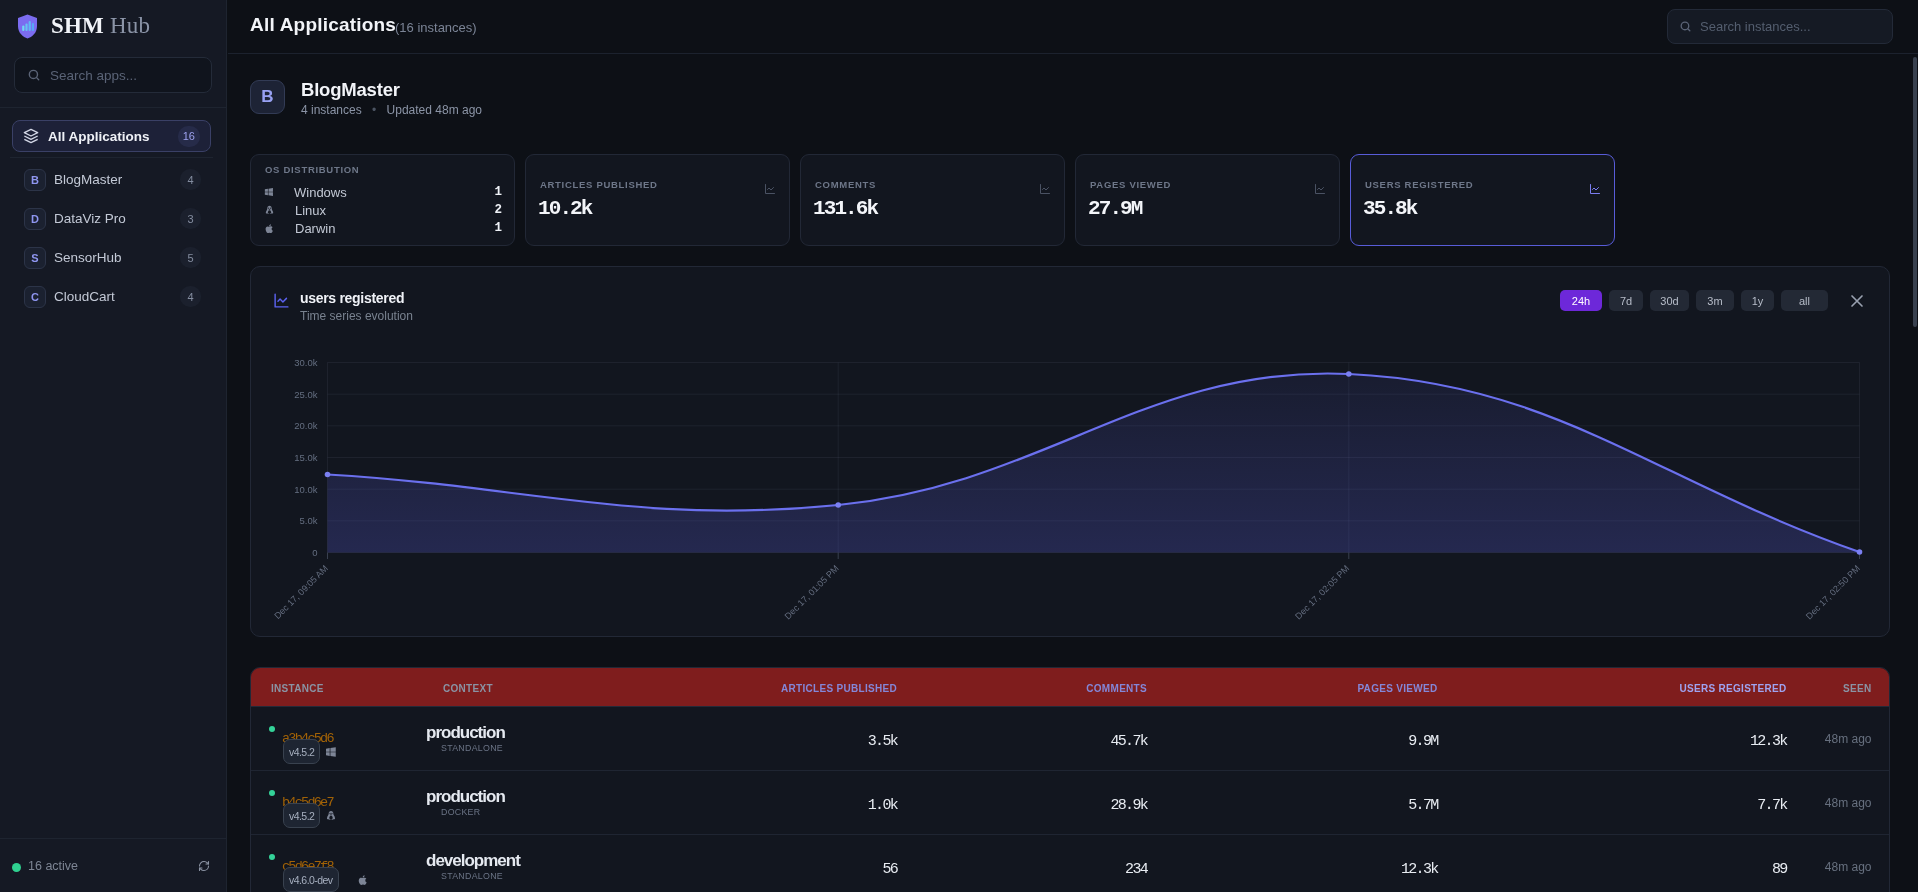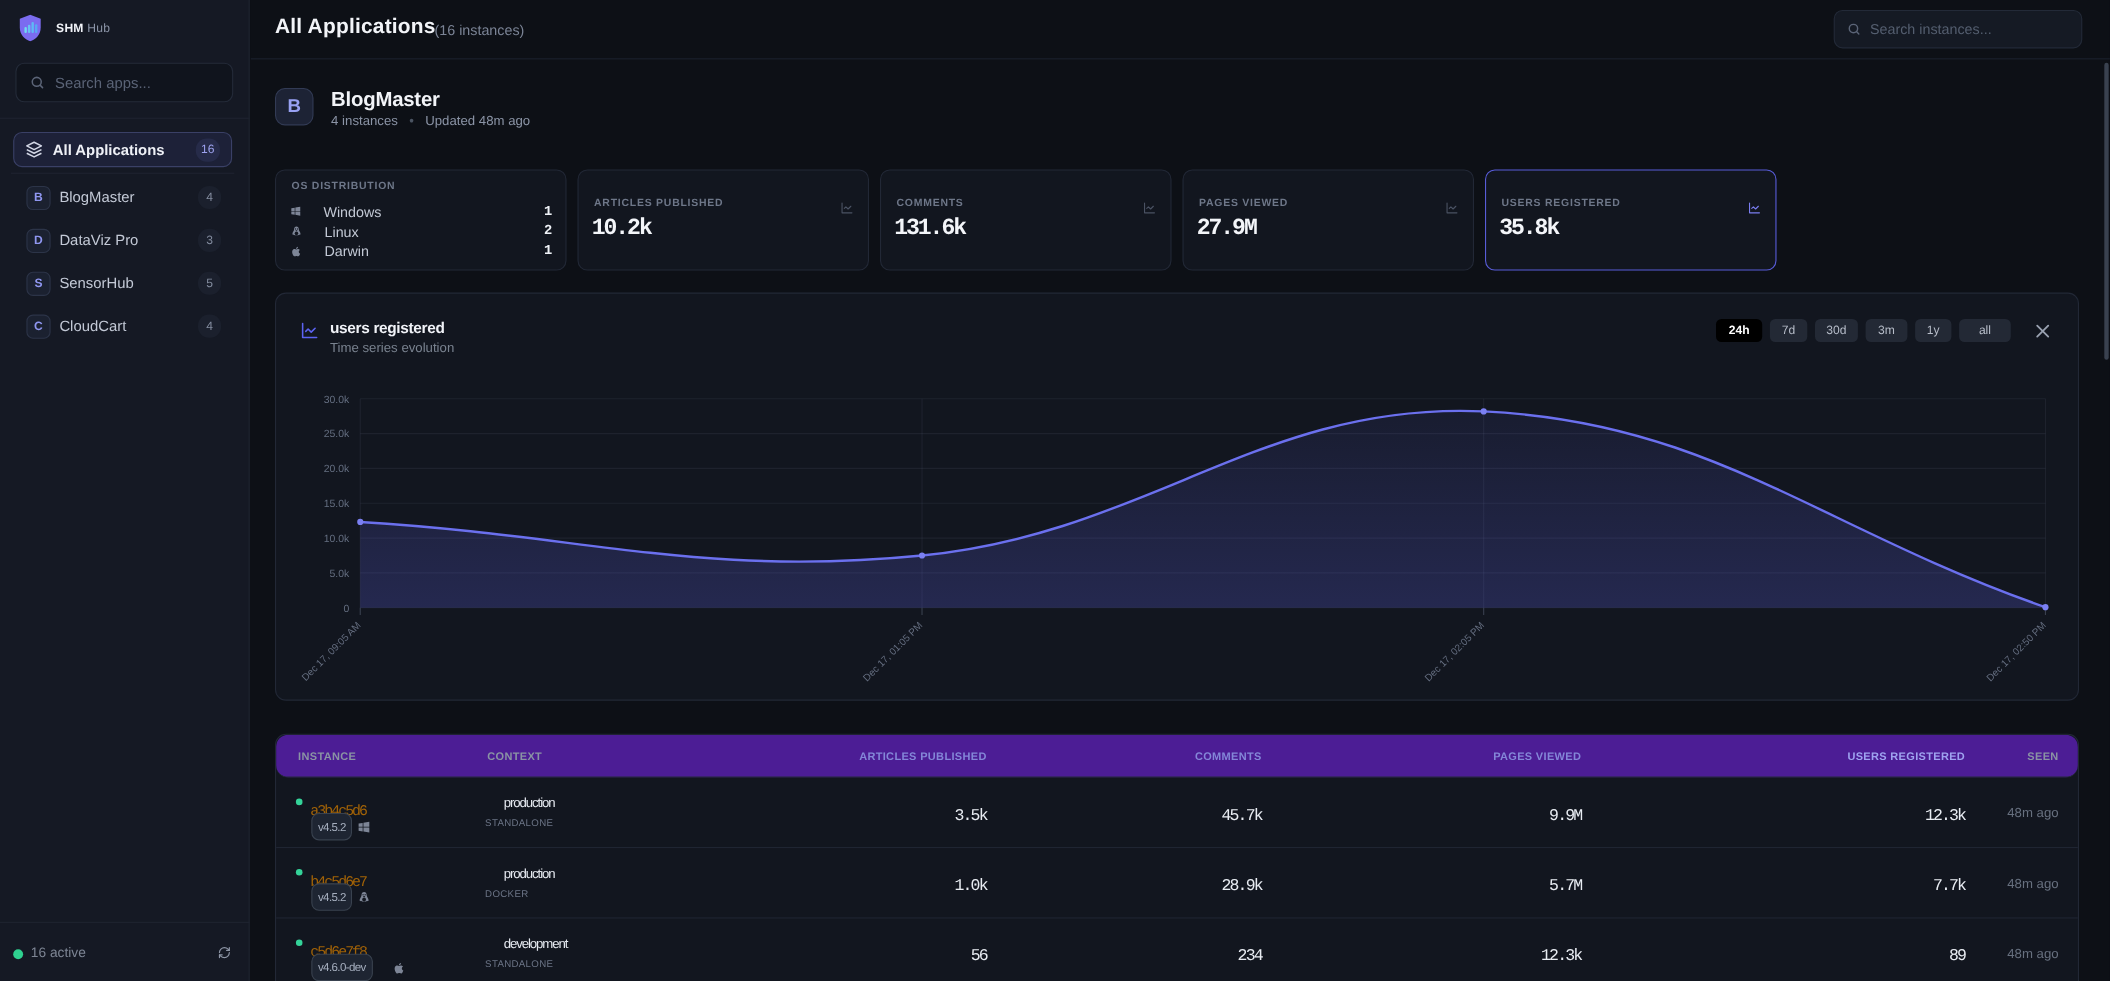--- a/index.html
+++ b/index.html
@@ -1,19 +1,19 @@
 <!DOCTYPE html>
 <html><head>
 <meta charset="utf-8">
 <style>
 * { margin:0; padding:0; box-sizing:border-box; }
 html,body { width:1918px; height:892px; overflow:hidden; background:#0d1016; font-family:"Liberation Sans", sans-serif; }
 #sidebar { position:absolute; left:0; top:0; width:227px; height:892px; background:#151924; border-right:1px solid #1e2430; }
 #logo-row { position:absolute; left:17px; top:13px; display:flex; align-items:center; gap:13px; }
-#logo-txt { font-size:11px; font-weight:bold; color:#f1f3f8; letter-spacing:0.2px; }
+#logo-txt { font-size:23px; font-weight:bold; color:#f1f3f8; letter-spacing:0.2px;font-family:Liberation Serif, serif; }
 #logo-txt span { color:#8b94a7; font-weight:normal; }
 #sb-search { position:absolute; left:14px; top:57px; width:198px; height:36px; background:#10141d; border:1px solid #242b39; border-radius:8px; display:flex; align-items:center; padding-left:12px; gap:9px; }
 #sb-search .ph { color:#5a6376; font-size:13.5px; }
 .sb-divider { position:absolute; left:0; width:227px; height:1px; background:#1e2430; }
 #nav { position:absolute; left:12px; top:120px; width:199px; }
 .nav-active { height:32px; background:#1d2138; border:1px solid #3a4066; border-radius:8px; display:flex; align-items:center; padding:0 10px; gap:9px; }
 .nav-active .t { color:#eef0f6; font-size:13.5px; font-weight:bold; flex:1; }
 .nav-div { height:1px; background:#1e2430; margin:5px -2px 2px -2px; }
 .nav-item { height:35px; margin-top:4px; display:flex; align-items:center; padding:0 10px 0 12px; gap:8px; }
 .nav-letter { width:22px; height:22px; background:#1b2130; border:1px solid #2c3448; border-radius:6px; color:#8f96f0; font-size:11px; font-weight:bold; display:flex; align-items:center; justify-content:center; }
@@ -43,33 +43,33 @@
 .card .ic { position:absolute; right:13px; top:28px; }
 .os-row { position:absolute; left:13px; right:12px; height:18px; display:flex; align-items:center; gap:20px; }
 .os-row .nm { font-size:13px; color:#c2c8d4; flex:1; }
 .os-row .ct { font-size:12.5px; font-weight:bold; color:#eef1f6; font-family:"Liberation Mono", monospace; }
 #chart-card { position:absolute; left:0; top:266px; width:1640px; height:371px; background:#12161f; border:1px solid #222836; border-radius:10px; }
 #chart-head { position:absolute; left:22px; top:23px; display:flex; gap:10px; }
 #chart-head .tt { font-size:14px; letter-spacing:-0.3px; font-weight:bold; color:#f0f2f7; }
 #chart-head .st { font-size:12px; color:#79828f; margin-top:3px; }
 #range { position:absolute; right:22px; top:23px; display:flex; gap:7px; align-items:center; }
 .rbtn { height:21px; border-radius:5px; background:#232935; color:#b7bdc9; font-size:11px; display:flex; align-items:center; justify-content:center; }
-.rbtn.on { background:#000000; color:#fff; font-weight:bold; }
+.rbtn.on { background:#6d28d9; color:#fff; font-weight:normal; }
 #range .x { margin-left:12px; }
 #tbl { position:absolute; left:0; top:667px; width:1640px; height:640px; background:#12161f; border:1px solid #222836; border-radius:10px 10px 0 0; overflow:hidden; }
-#thead { height:39px; background:#4c1d95; border-bottom:1px solid #242a38; position:relative;border-radius:11px; }
+#thead { height:39px; background:#7f1d1d; border-bottom:1px solid #242a38; position:relative; }
 #thead div { position:absolute; top:15px; font-size:10px; font-weight:bold; letter-spacing:0.3px; color:#8a93a4; }
 #thead .m { color:#8487d8; }
 #thead .hl { color:#9fa3f0; }
 .trow { height:64px; position:relative; border-bottom:1px solid #1f2532; }
 .trow .dot { position:absolute; left:18px; top:19px; width:6px; height:6px; border-radius:50%; background:#34d399; }
 .trow .iid { position:absolute; left:31px; top:24px; font-size:13.5px; letter-spacing:-1.75px; color:#a16207; font-family:"Liberation Mono", monospace; }
 .trow .vbadge { position:absolute; left:32px; top:32px; height:25px; min-width:36px; padding:0 5px; background:#1e2532; border:1px solid #39424f; border-radius:7px; font-size:10.5px; letter-spacing:-0.55px; color:#a6afbf; display:flex; align-items:center; justify-content:center; box-sizing:border-box; }
 .trow .osic { position:absolute; top:39px; }
-.trow .ctx1 { position:absolute; left:207px; top:15.5px; font-size:12px; letter-spacing:-1px; font-weight:normal; color:#e5e9f0; }
+.trow .ctx1 { position:absolute; left:175px; top:15.5px; font-size:17px; letter-spacing:-1px; font-weight:bold; color:#e5e9f0; }
 .trow .ctx2 { position:absolute; left:190px; top:36px; font-size:8.8px; letter-spacing:0.3px; color:#6b7486; }
 .trow .num { position:absolute; top:26px; font-size:15px; letter-spacing:-1.7px; color:#e8ecf2; font-family:"Liberation Mono", monospace; text-align:right; }
 .trow .seen { position:absolute; top:25px; font-size:12px; color:#67707f; text-align:right; }
 </style>
 </head>
 <body>
 <div id="sidebar">
   <div id="logo-row">
     <svg width="21" height="25" viewBox="0 0 21 25">
       <path d="M10.5 0.5 L20 4 V12 C20 19 15 23 10.5 24.5 C6 23 1 19 1 12 V4 Z" fill="#7b6cf0"></path>

